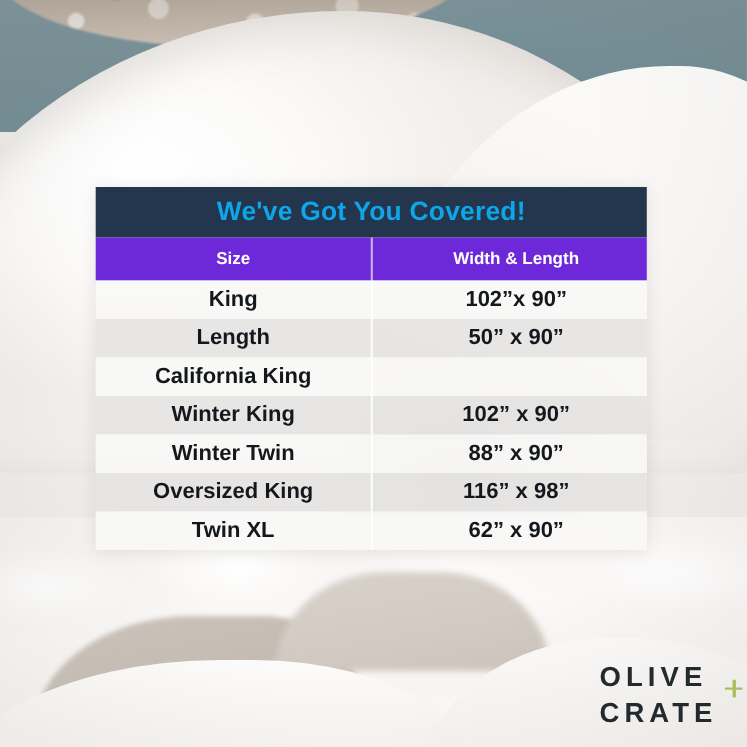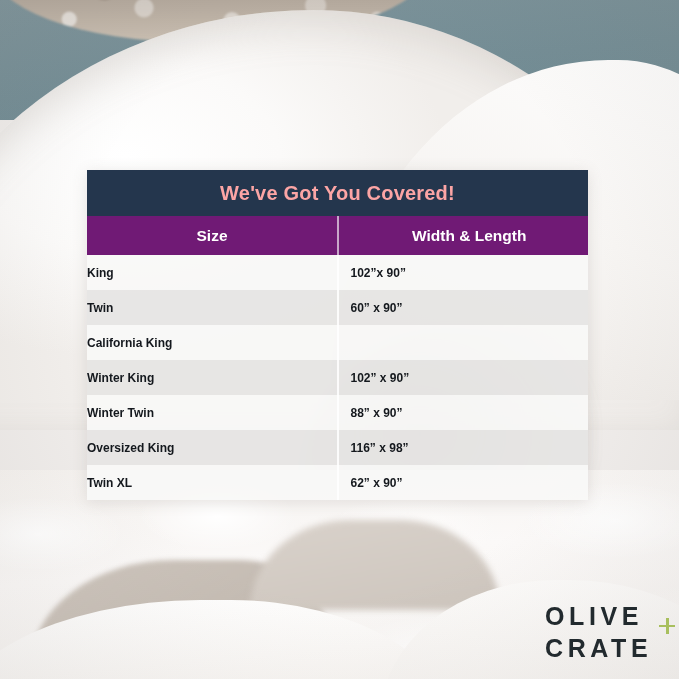--- a/index.html
+++ b/index.html
@@ -126,29 +126,29 @@
   }
 
   .chart-title-bar {
     height:46px;
     background:#24364d;
     display:flex;
     align-items:center;
     justify-content:center;
   }
   .chart-title {
-    color:#fca5a5;
-    font-size:20px;
+    color:#0ea5e9;
+    font-size:24px;
     font-weight:bold;
     letter-spacing:.2px;
   }
 
   .chart-head {
     height:39px;
-    background:#701a75;
+    background:#6d28d9;
     display:flex;
     align-items:center;
   }
   .chart-head .cell {
     color:#ffffff;
     font-size:15.5px;
     font-weight:bold;
     text-align:center;
   }
   .chart-head .divider {
@@ -161,22 +161,23 @@
   .chart-row {
     height:35px;
     display:flex;
     align-items:center;
   }
   .chart-row.odd  { background:rgba(248,247,246,.80); }
   .chart-row.even { background:rgba(226,225,224,.80); }
 
   .chart-row .cell {
     color:#14181d;
-    font-size:12px;
+    font-size:20px;
     font-weight:bold;
+    text-align:center;
   }
   .chart-row .divider {
     width:1.5px;
     height:35px;
     background:rgba(255,255,255,.85);
     flex:0 0 auto;
   }
 
   .col-size { width:250px; flex:0 0 250px; }
   .col-dim  { width:249.5px; flex:0 0 249.5px;padding-left:12px; }
@@ -243,23 +244,23 @@
       <span class="cell col-dim">Width &amp; Length</span>
     </div>
 
     <div class="chart-row odd">
       <span class="cell col-size">King</span>
       <span class="divider"></span>
       <span class="cell col-dim">102”x 90”</span>
     </div>
 
     <div class="chart-row even">
-      <span class="cell col-size">Twin</span>
-      <span class="divider"></span>
-      <span class="cell col-dim">60” x 90”</span>
+      <span class="cell col-size">Length</span>
+      <span class="divider"></span>
+      <span class="cell col-dim">50” x 90”</span>
     </div>
 
     <div class="chart-row odd">
       <span class="cell col-size">California King</span>
       <span class="divider"></span>
     </div>
 
     <div class="chart-row even">
       <span class="cell col-size">Winter King</span>
       <span class="divider"></span>

